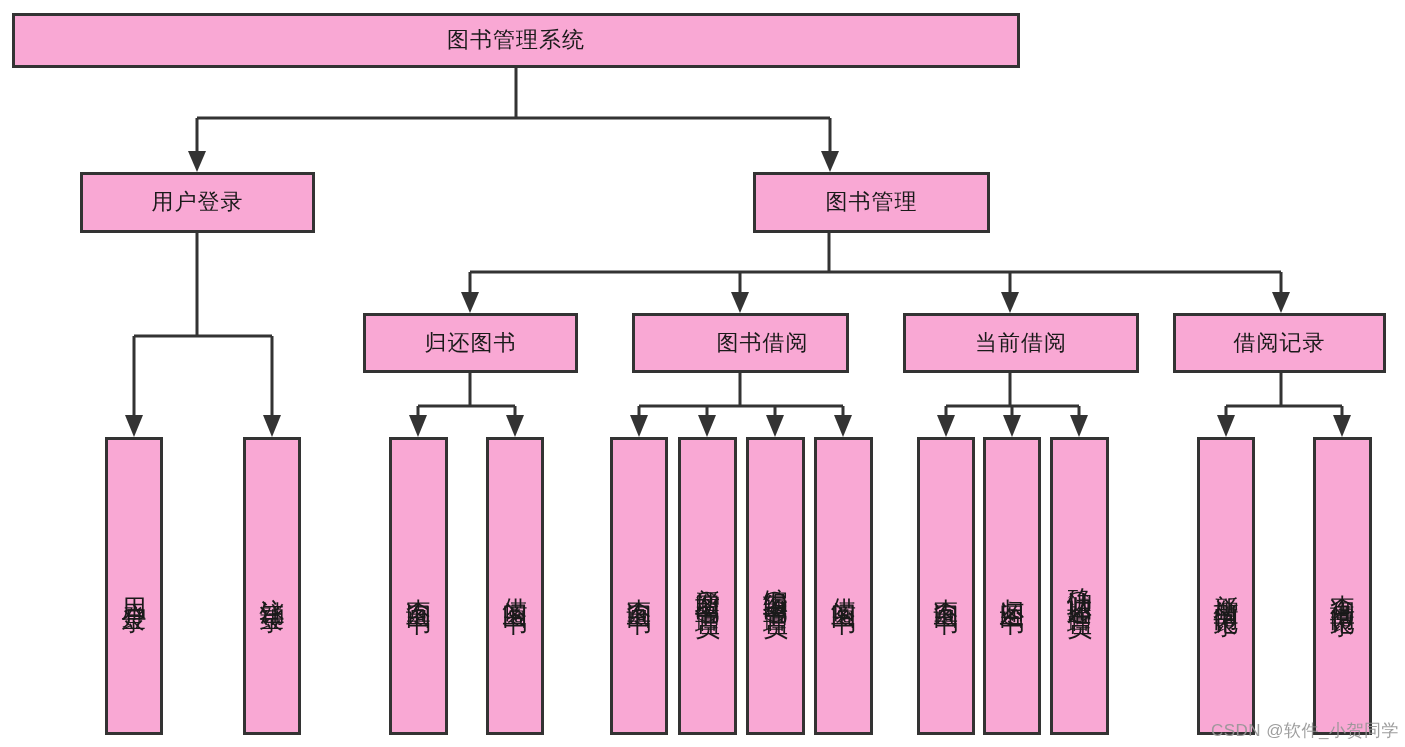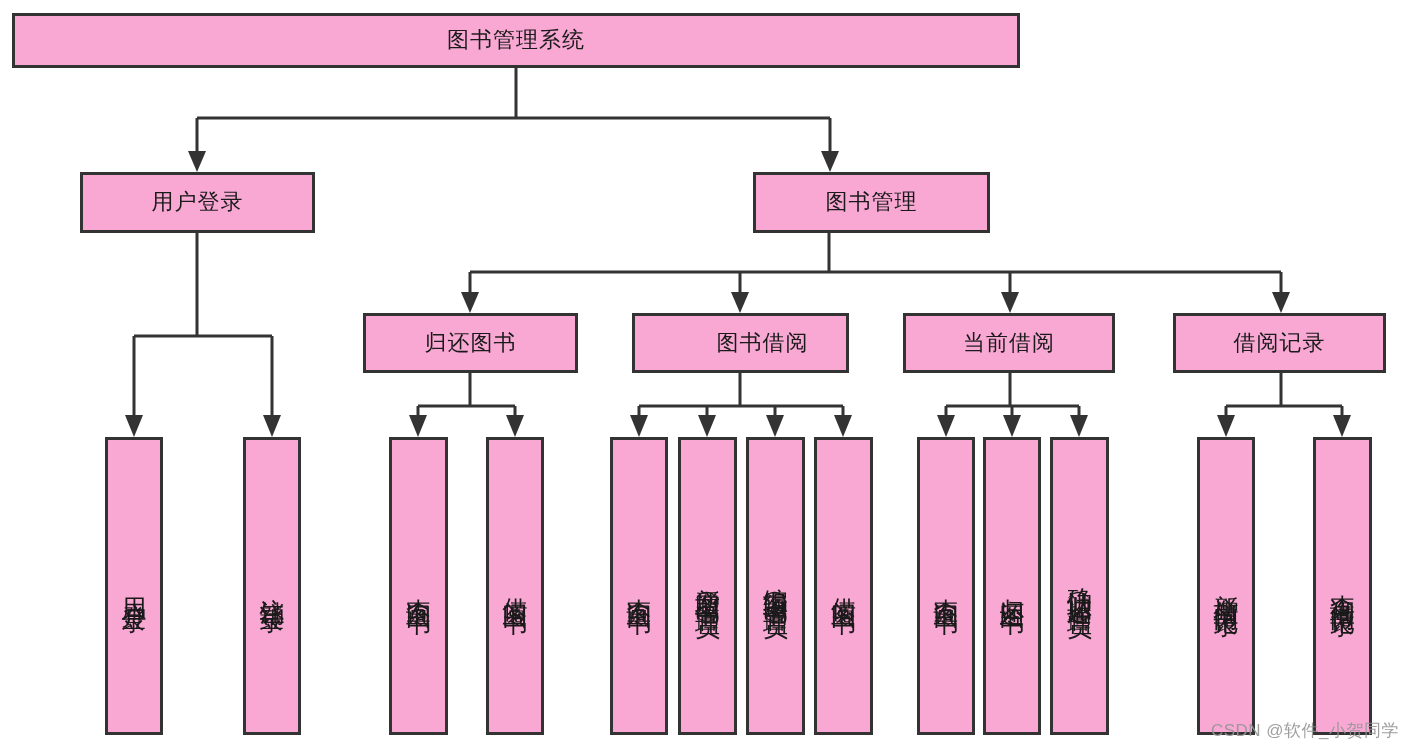--- a/index.html
+++ b/index.html
@@ -100,21 +100,21 @@
     </g>
   </svg>
 
   <div class="box" style="left:12px; top:13px; width:1008px; height:55px;">图书管理系统</div>
 
   <div class="box" style="left:80px; top:172px; width:235px; height:61px;">用户登录</div>
   <div class="box" style="left:753px; top:172px; width:237px; height:61px;">图书管理</div>
 
   <div class="box" style="left:363px; top:313px; width:215px; height:60px;">归还图书</div>
   <div class="box" style="left:632px; top:313px; width:217px; height:60px;padding-left:44px;">图书借阅</div>
-  <div class="box" style="left:903px; top:313px; width:212px; height:60px;">当前借阅</div>
+  <div class="box" style="left:903px; top:313px; width:236px; height:60px;">当前借阅</div>
   <div class="box" style="left:1173px; top:313px; width:213px; height:60px;">借阅记录</div>
 
   <div class="box leaf" style="left:105px; top:437px; width:58px; height:298px;">用户登录</div>
   <div class="box leaf" style="left:243px; top:437px; width:58px; height:298px;">注销登录</div>
 
   <div class="box leaf" style="left:389px; top:437px; width:59px; height:298px;">查询图书</div>
   <div class="box leaf" style="left:486px; top:437px; width:58px; height:298px;">借阅图书</div>
 
   <div class="box leaf" style="left:610px; top:437px; width:58px; height:298px;">查询图书</div>
   <div class="box leaf" style="left:678px; top:437px; width:59px; height:298px;">新增图书（管理员）</div>

